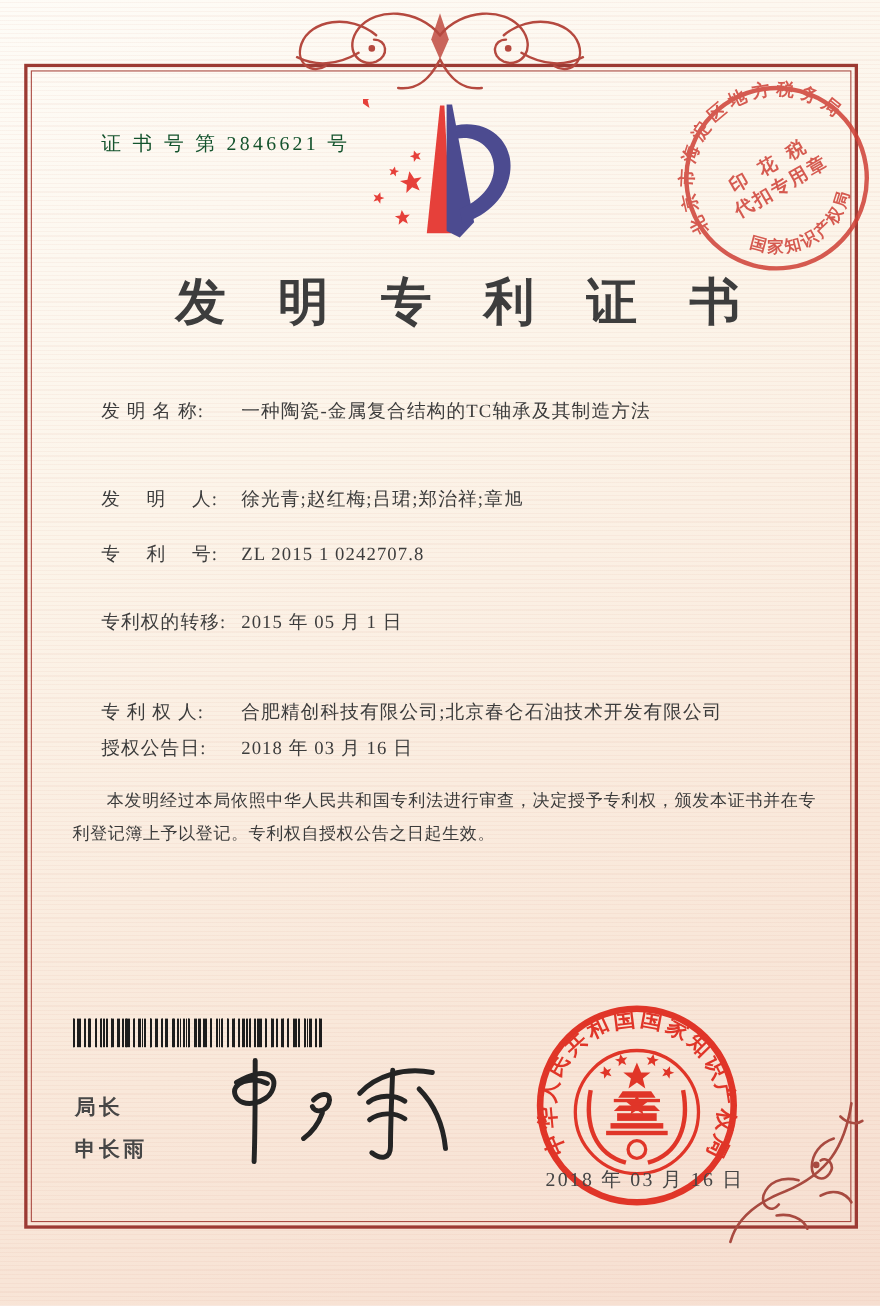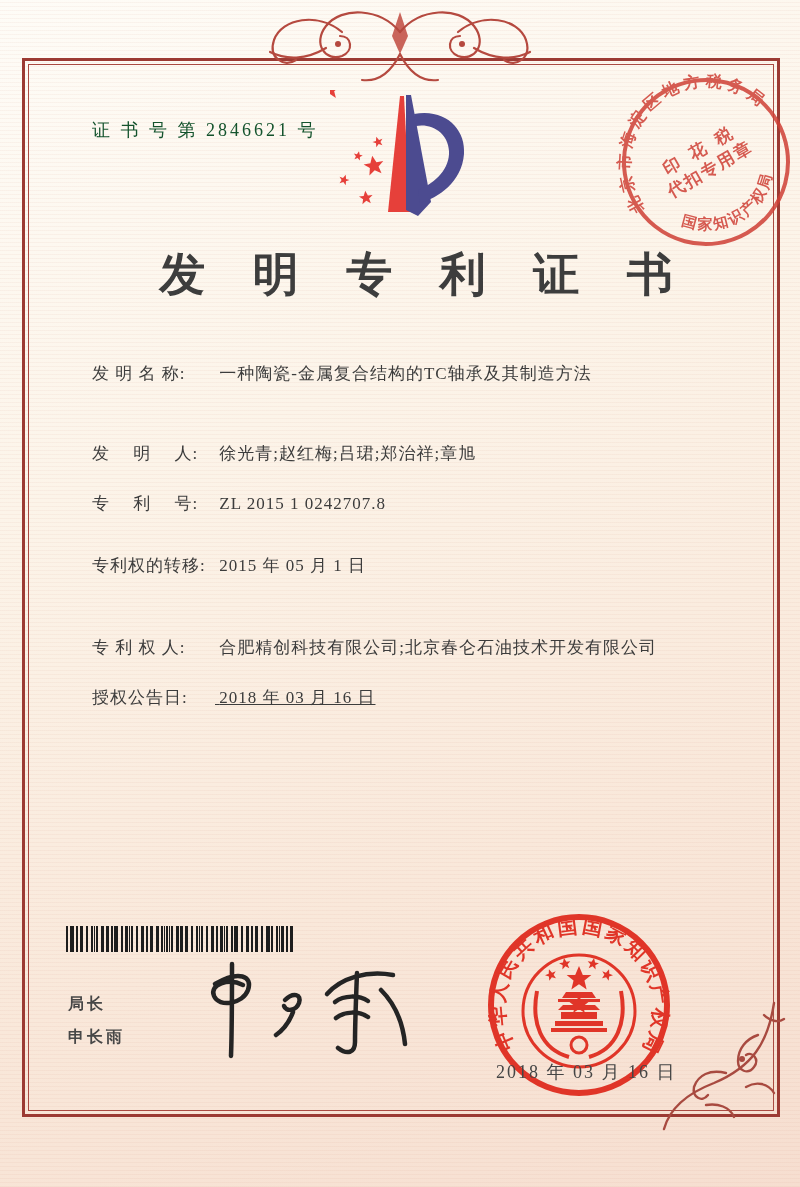--- a/index.html
+++ b/index.html
@@ -37,39 +37,39 @@
     text-align:center; font-size:46px; font-weight:700; color:#3d3d3d;
     letter-spacing:18px; text-indent:18px;
   }
   .fields { position:absolute; left:92px; top:356px; right:55px; z-index:4; }
   .field { position:absolute; left:0; right:0; font-size:17px; color:#3c3c3c; white-space:nowrap; }
   .field:nth-of-type(1){ top:6px; }
   .field:nth-of-type(2){ top:71px;margin-top:15px; }
   .field:nth-of-type(3){ top:136px; }
   .field:nth-of-type(4){ top:198px; }
   .field:nth-of-type(5){ top:240px;margin-top:40px; }
-  .field:nth-of-type(6){ top:330px;text-decoration:underline; }
+  .field:nth-of-type(6){ top:312px; }
   .field .lbl { display:inline-block; min-width:123px; letter-spacing:1px; }
   .field .val { letter-spacing:1px; }
   .paras { position:absolute; left:66px; right:58px; top:714px; z-index:4; }
   .paras p {
     font-size:15.5px; line-height:30px; color:#3b3b3b;
     text-align:justify; text-indent:2em; letter-spacing:0.5px;
   }
   .barcode {
     position:absolute; left:66px; top:926px; width:228px; height:26px; z-index:4;
     background:
       repeating-linear-gradient(90deg,#1d1d1d 0 2px,transparent 2px 5px),
       repeating-linear-gradient(90deg,#1d1d1d 0 1px,transparent 1px 7px),
       repeating-linear-gradient(90deg,transparent 0 4px,#1d1d1d 4px 5px,transparent 5px 11px);
   }
   .signer {
     position:absolute; left:68px; top:994px; z-index:4;
     font-family:"Liberation Sans", sans-serif; font-weight:700;
-    font-size:16px; color:#474747; letter-spacing:3px;
+    font-size:19px; color:#474747; letter-spacing:3px;
   }
   .signer div { margin-bottom:12px; }
   .signature { position:absolute; left:185px; top:960px; width:250px; height:108px; z-index:4; }
   .seal { position:absolute; left:473px; top:899px; width:212px; height:212px; z-index:5; opacity:.94; }
   .seal-date {
     position:absolute; left:496px; top:1060px; z-index:6;
     font-size:18px; color:#454545; letter-spacing:2px;
   }
   svg text { font-family:"Liberation Sans", sans-serif; }
 </style>
@@ -161,20 +161,21 @@
     <span class="lbl">专 利 权 人:</span>
     <span class="val">合肥精创科技有限公司;北京春仑石油技术开发有限公司</span>
   </div>
   <div class="field">
     <span class="lbl">授权公告日:</span>
     <span class="val">2018 年 03 月 16 日</span>
   </div>
 </div>
 
 <div class="paras">
+  <p>本发明经过本局依照中华人民共和国专利法进行审查，决定授予专利权，颁发本证书并在专利登记簿上予以登记。专利权自授权公告之日起生效。</p>
 </div>
 
 <div class="barcode"></div>
 
 <div class="signer">
   <div>局长</div>
   <div>申长雨</div>
 </div>
 
 <svg class="signature" viewBox="0 0 250 108">

